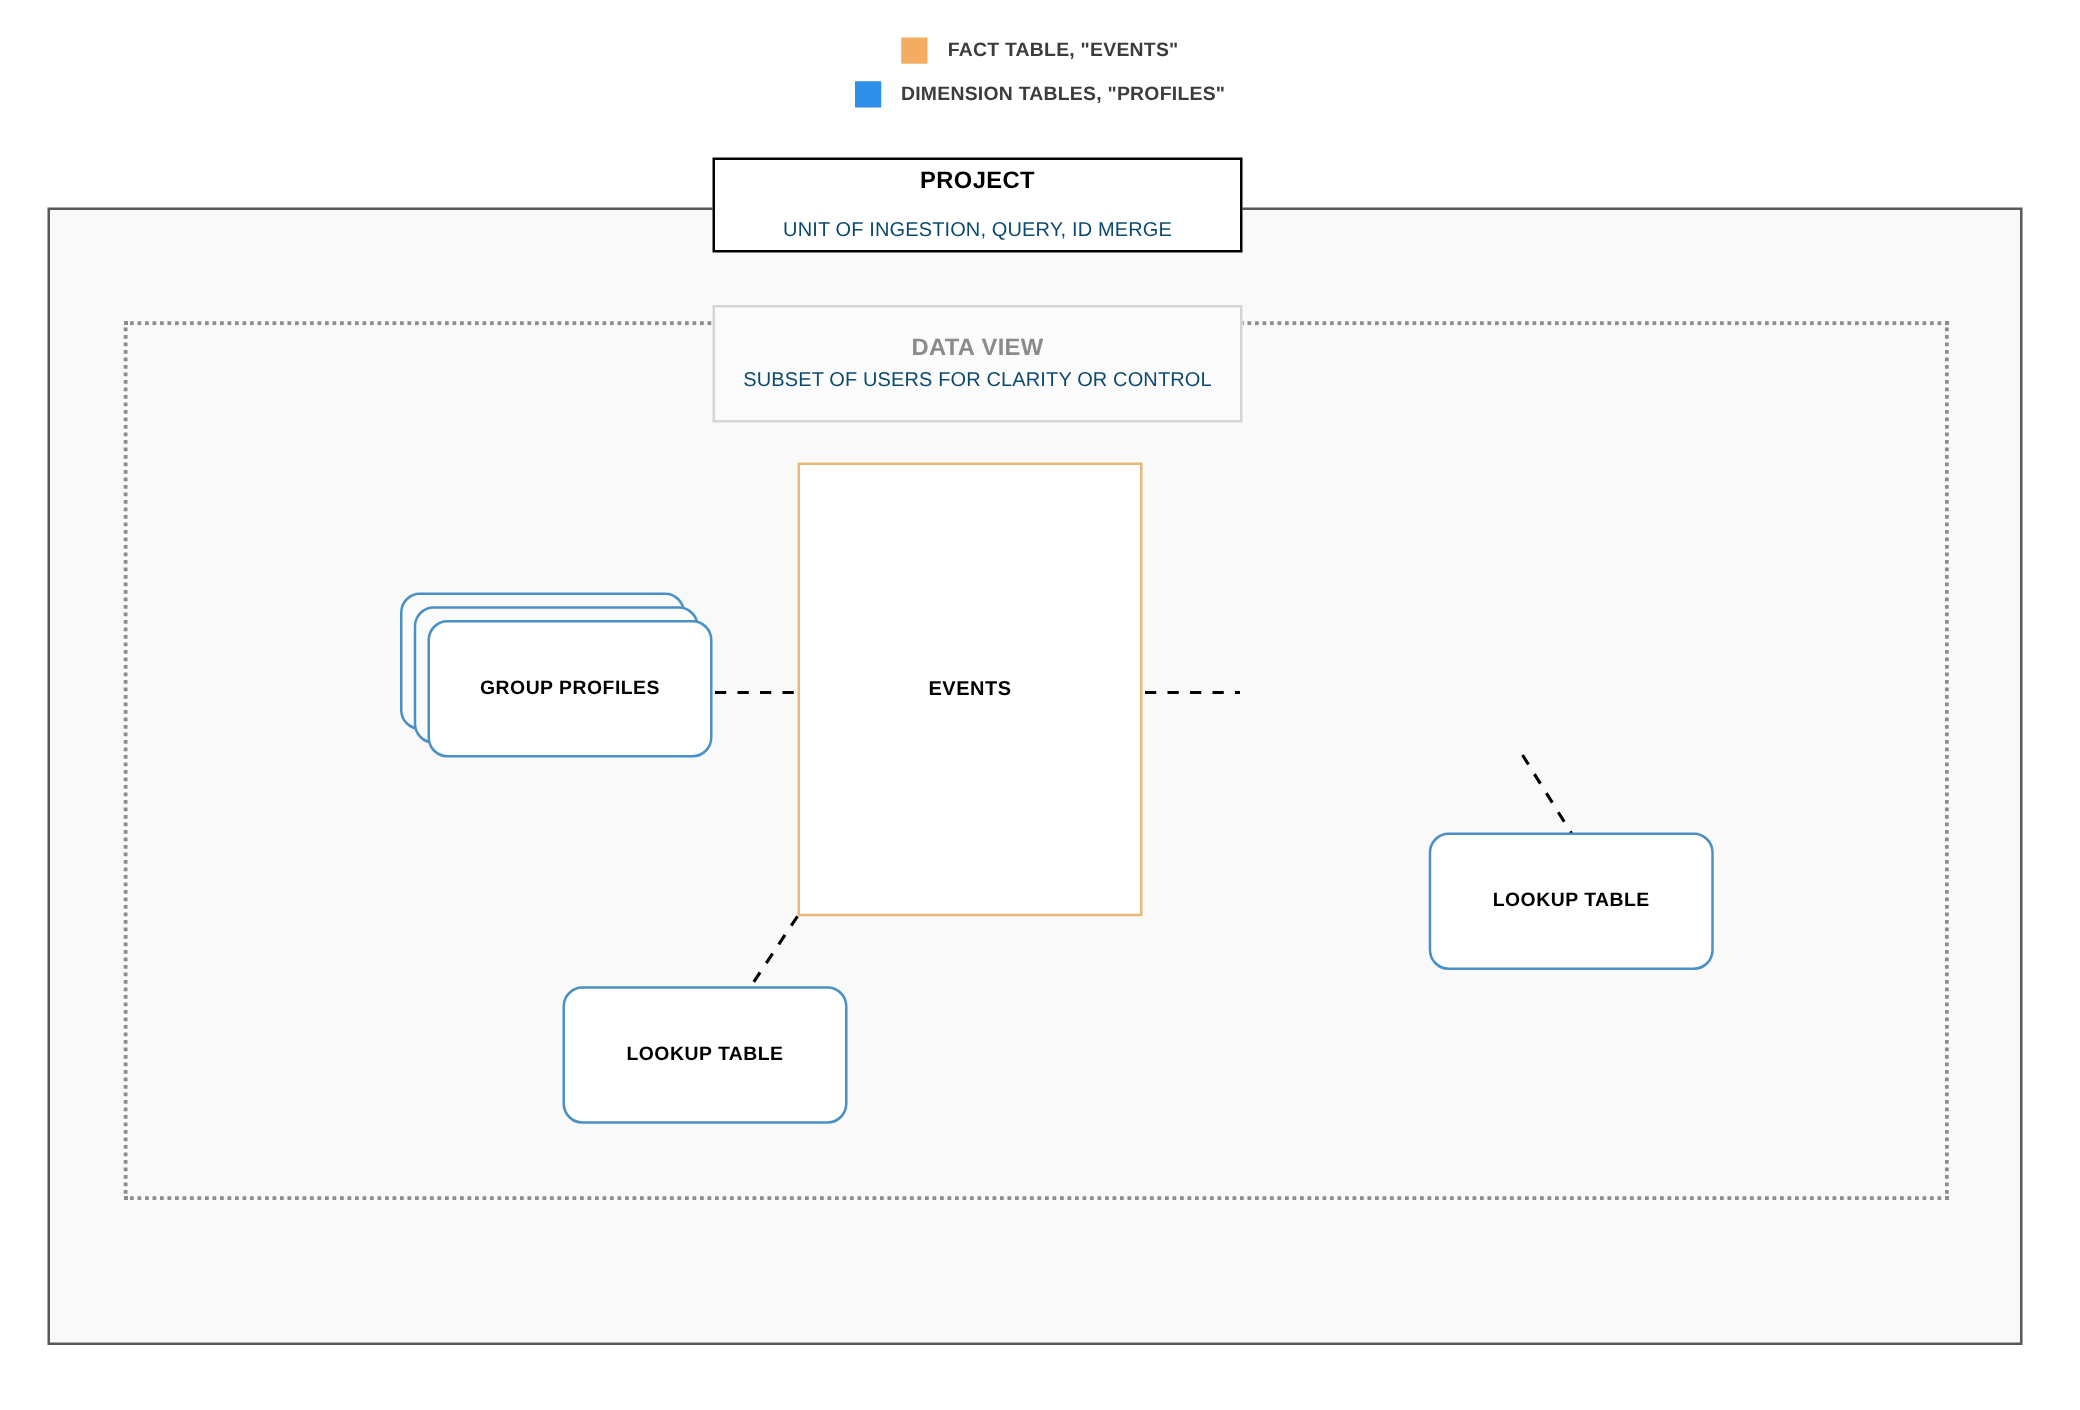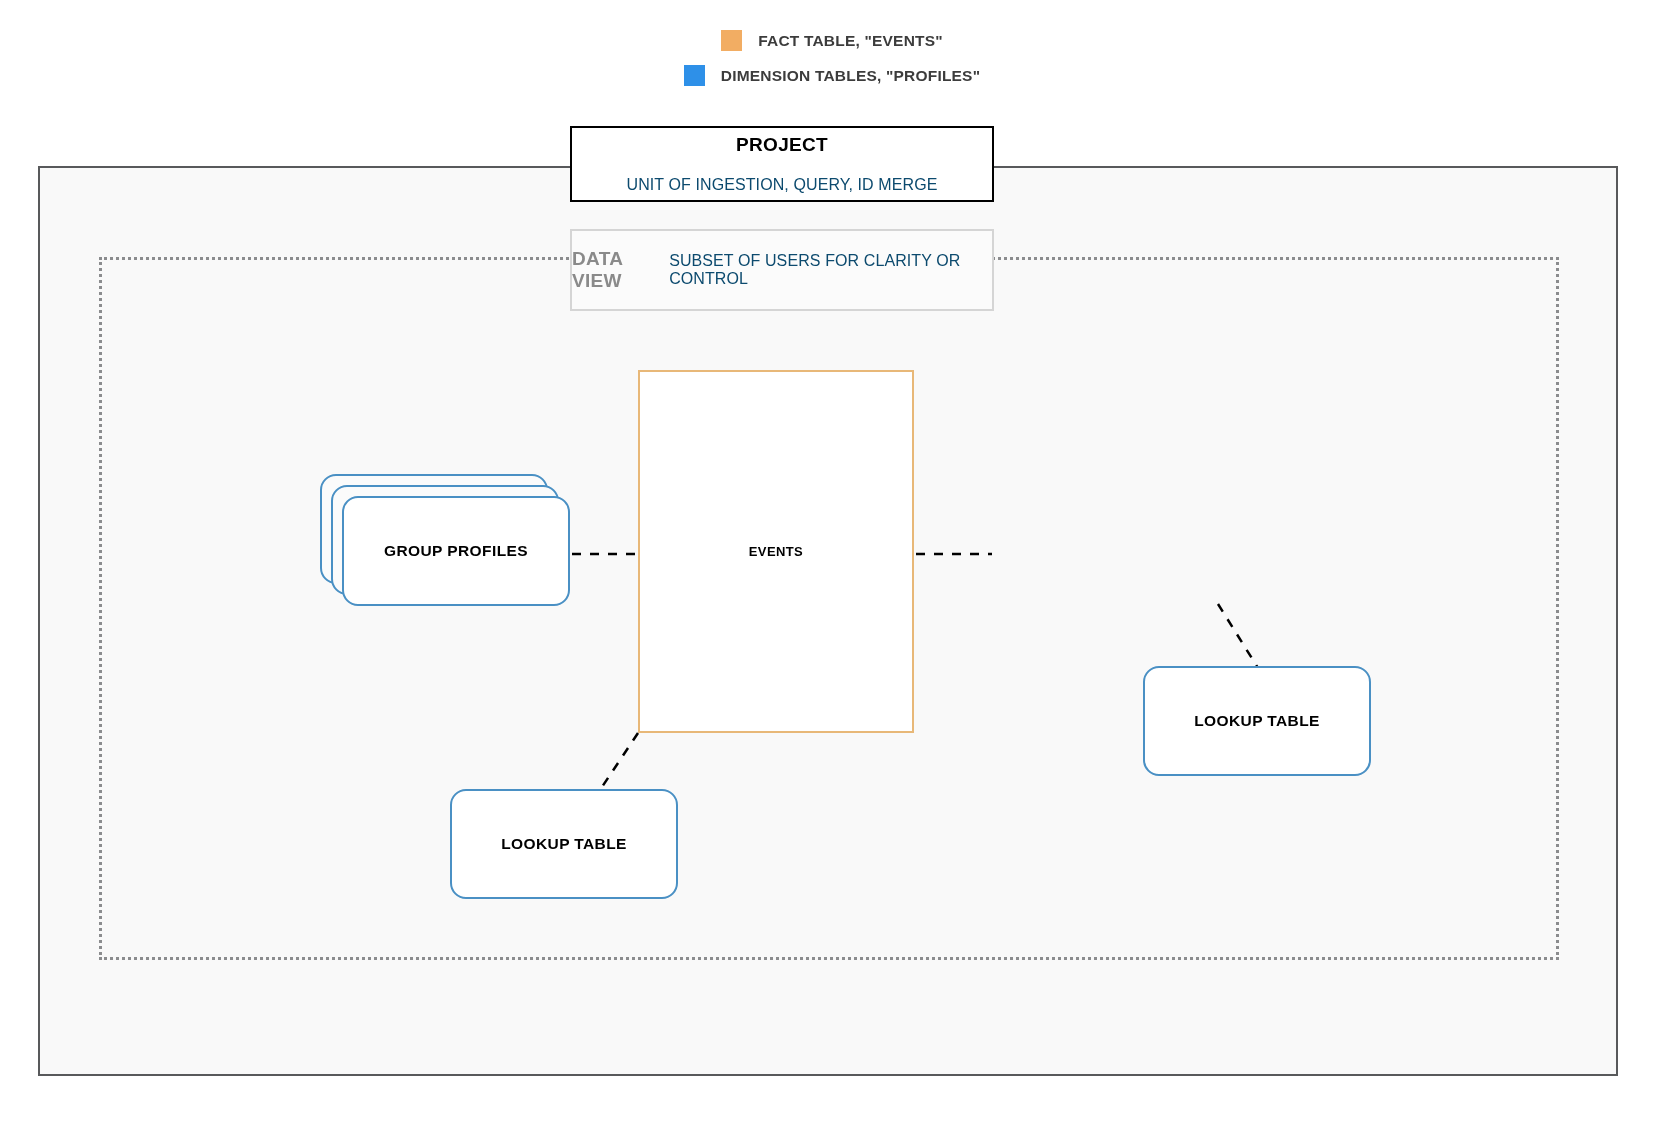--- a/index.html
+++ b/index.html
@@ -98,28 +98,28 @@
   .project-sub {
     font-size: 16px;
     color: #0c4a6e;
     letter-spacing: 0.1px;
   }
 
   
   .dataview-box {
     position: absolute;
     left: 570px;
-    top: 229px;
+    top: 244px;
     width: 424px;
-    height: 82px;
+    height: 94px;
     background: #fbfbfb;
     border: 2px solid #d5d5d5;
     box-sizing: border-box;
     display: flex;
-    flex-direction: row;
+    flex-direction: column;
     align-items: center;
     justify-content: center;
     gap: 6px;
   }
   .dataview-title {
     font-size: 19px;
     font-weight: bold;
     color: #8a8a8a;
     letter-spacing: 0.3px;
   }
@@ -137,21 +137,21 @@
     width: 276px;
     height: 363px;
     background: #ffffff;
     border: 2px solid #e8b878;
     box-sizing: border-box;
     display: flex;
     align-items: center;
     justify-content: center;
   }
   .events-label {
-    font-size: 13px;
+    font-size: 16px;
     font-weight: bold;
     color: #000000;
     letter-spacing: 0.4px;
   }
 
   
   .profile-box {
     position: absolute;
     background: #ffffff;
     border: 2px solid #4a90c4;

